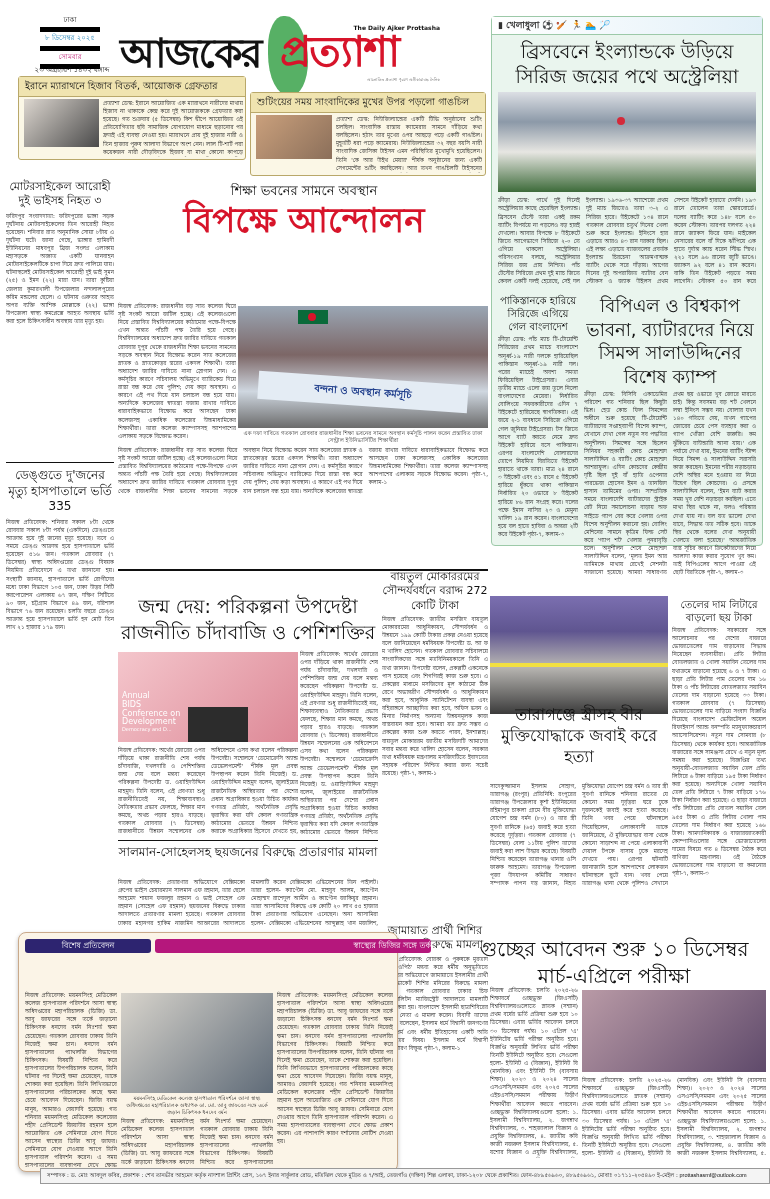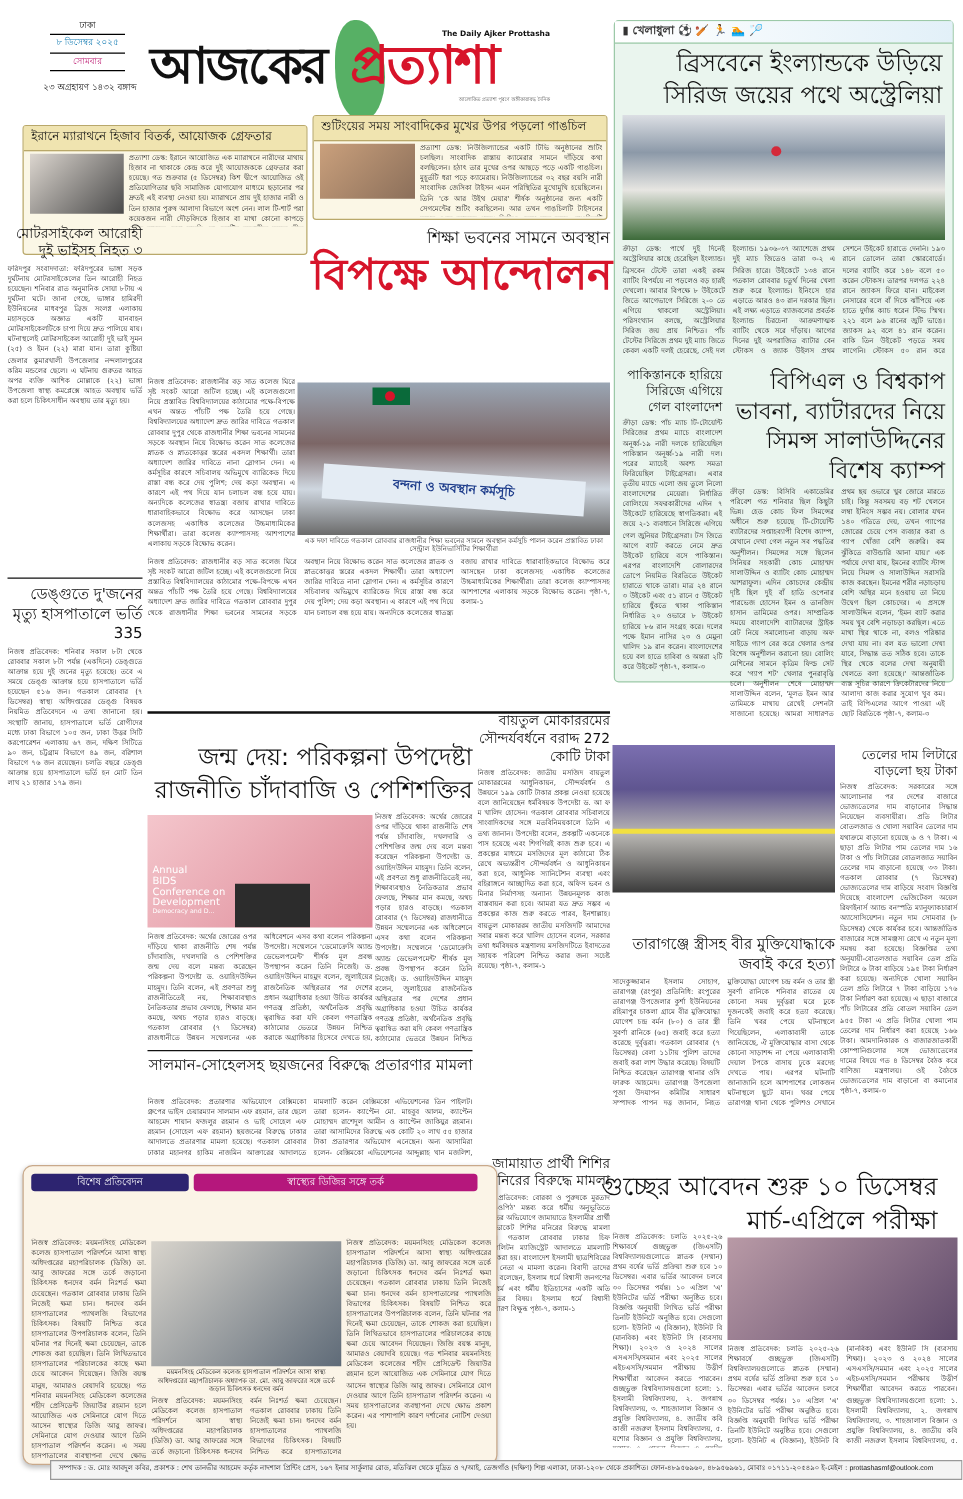--- a/index.html
+++ b/index.html
@@ -1,24 +1,24 @@
 <!DOCTYPE html>
 <html><head>
 <meta charset="utf-8">
 <style>
 *{box-sizing:border-box;margin:0;padding:0}
 body{width:770px;height:1199px;background:#fff;font-family:"DejaVu Sans",sans-serif;color:#111;position:relative;overflow:hidden;font-size:6px;line-height:1.35}
 .abs{position:absolute}
 .txt{text-align:justify;font-size:5.6px;line-height:1.45;color:#222;overflow:hidden}
-.hl{font-family:"DejaVu Sans",sans-serif;text-align:right;color:#111}
+.hl{font-family:"DejaVu Sans",sans-serif;text-align:center;color:#111}
 .photo{background:linear-gradient(135deg,#8a8f96,#4d5560);overflow:hidden}
 .rule{background:#111}
 
 .date-box{left:40px;top:14px;width:60px;text-align:center;font-size:7px}
-.date-box div{border-bottom:1px solid #000000;padding:2px 0}
+.date-box div{border-bottom:5px solid #000000;padding:2px 0}
 .logo{left:120px;top:16px;width:320px;height:66px}
 .logo .blk{position:absolute;left:0;top:10px;font-size:40px;font-weight:bold;letter-spacing:-2px;color:#111}
 .logo .red{position:absolute;left:160px;top:8px;font-size:42px;font-weight:bold;color:#d7142a;letter-spacing:-2px}
 .logo .map{position:absolute;left:148px;top:0;width:40px;height:80px;background:#3aa24a;border-radius:40% 60% 45% 55%;opacity:.85}
 .logo .eng{position:absolute;right:0;top:8px;font-size:6px;font-weight:bold}
 .logo .tag{position:absolute;right:0;bottom:0;font-size:4px;color:#555}
 .teaser{border:1px solid #b9a86a;background:#fbf7e6;border-radius:3px}
 .teaser .bar{background:#f0e4b0;font-size:9.5px;padding:3px 6px;border-bottom:1px solid #b9a86a}
 
 .sports{left:491px;top:16px;width:272px;height:530px;border:1px solid #9cc9a8;background:#eaf5ee;border-radius:4px}
@@ -37,21 +37,21 @@
 <div class="abs" style="left:22px;top:66px;width:100px;font-size:7px;text-align:center">২৩ অগ্রহায়ণ ১৪৩২ বঙ্গাব্দ</div>
 
 <div class="abs logo">
   <div class="map"></div>
   <div class="blk">আজকের</div>
   <div class="red">প্রত্যাশা</div>
   <div class="eng">The Daily Ajker Prottasha</div>
   <div class="tag">আলোকিত প্রত্যাশা পূরণে অঙ্গীকারাবদ্ধ দৈনিক</div>
 </div>
 
-<div class="abs teaser" style="left:18px;top:100px;width:228px;height:104px">
+<div class="abs teaser" style="left:18px;top:76px;width:228px;height:84px">
   <div class="bar">ইরানে ম্যারাথনে হিজাব বিতর্ক, আয়োজক গ্রেফতার</div>
   <div class="photo" style="position:absolute;left:5px;top:22px;width:75px;height:48px;background:linear-gradient(135deg,#dcd6cf,#4a4a4a)"></div>
   <div class="txt" style="position:absolute;left:84px;top:22px;width:140px;height:58px"><span>প্রত্যাশা ডেস্ক: ইরানে আয়োজিত এক ম্যারাথনে নারীদের মাথায় হিজাব না থাকাকে কেন্দ্র করে দুই আয়োজককে গ্রেফতার করা হয়েছে। গত শুক্রবার (৫ ডিসেম্বর) কিশ দ্বীপে আয়োজিত ওই প্রতিযোগিতার ছবি সামাজিক যোগাযোগ মাধ্যমে ছড়ানোর পর দ্রুতই এই ব্যবস্থা নেওয়া হয়। ম্যারাথনে প্রায় দুই হাজার নারী ও তিন হাজার পুরুষ আলাদা বিভাগে অংশ নেন। লাল টি-শার্ট পরা কয়েকজন নারী দৌড়বিদকে হিজাব বা মাথা কোনো কাপড়ে ঢেকে রাখতে দেখা যায়নি, যা দেশটির রক্ষণশীল মহলে তীব্র প্রতিক্রিয়া সৃষ্টি করেছে।</span> </div>
 </div>
 <div class="abs teaser" style="left:250px;top:92px;width:236px;height:84px">
   <div class="bar">শুটিংয়ের সময় সাংবাদিকের মুখের উপর পড়লো গাঙচিল</div>
   <div class="photo" style="position:absolute;left:5px;top:22px;width:76px;height:44px;background:linear-gradient(135deg,#caa07c,#8b6f5a)"></div>
   <div class="txt" style="position:absolute;left:85px;top:22px;width:146px;height:58px"><span>প্রত্যাশা ডেস্ক: নিউজিল্যান্ডের একটি টিভি অনুষ্ঠানের শুটিং চলছিল। সাংবাদিক রাস্তায় ক্যামেরার সামনে দাঁড়িয়ে কথা বলছিলেন। হঠাৎ তার মুখের ওপর আছড়ে পড়ে একটি গাঙচিল। মুহূর্তটি ধরা পড়ে ক্যামেরায়। নিউজিল্যান্ডের ৩২ বছর বয়সি নারী সাংবাদিক জেসিকা টাইসন এমন পরিস্থিতির মুখোমুখি হয়েছিলেন। তিনি 'কে আর উইথ মেয়ার' শীর্ষক অনুষ্ঠানের জন্য একটি সেগমেন্টের শুটিং করছিলেন। আর তখন গাঙচিলটি টাইসনের মুখের ওপর আছড়ে পড়ে। ভিডিও দেখে মনে হচ্ছে, গাঙচিলটি প্রচণ্ড বাতাসে ধাক্কা খেয়ে নিয়ন্ত্রণ হারিয়ে ফেলেছিল।</span> </div>
 </div>
 
@@ -125,39 +125,39 @@
   <div class="txt" style="height:280px;margin-top:2px"><span>নিজস্ব প্রতিবেদক: জাতীয় মসজিদ বায়তুল মোকাররমের আধুনিকায়ন, সৌন্দর্যবর্ধন ও উন্নয়নে ১৯৯ কোটি টাকার প্রকল্প নেওয়া হয়েছে বলে জানিয়েছেন ধর্মবিষয়ক উপদেষ্টা ড. আ ফ ম খালিদ হোসেন। গতকাল রোববার সচিবালয়ে সাংবাদিকদের সঙ্গে মতবিনিময়কালে তিনি এ তথ্য জানান। উপদেষ্টা বলেন, প্রকল্পটি একনেকে পাস হয়েছে এবং শিগগিরই কাজ শুরু হবে। এ প্রকল্পের মাধ্যমে মসজিদের মূল কাঠামো ঠিক রেখে অভ্যন্তরীণ সৌন্দর্যবর্ধন ও আধুনিকায়ন করা হবে, আধুনিক স্যানিটেশন ব্যবস্থা এবং বহিরাঙ্গনে আচ্ছাদিত করা হবে, অফিস ভবন ও মিনার নির্মাণসহ অন্যান্য উন্নয়নমূলক কাজ বাস্তবায়ন করা হবে। আমরা যত দ্রুত সম্ভব এ প্রকল্পের কাজ শুরু করতে পারব, ইনশাল্লাহ। বায়তুল মোকাররম জাতীয় মসজিদটি আমাদের সবার মন্তব্য করে খালিদ হোসেন বলেন, সরকার তথা ধর্মবিষয়ক মন্ত্রণালয় মসজিদটিতে ইবাদতের সহায়ক পরিবেশ নিশ্চিত করার জন্য সচেষ্ট রয়েছে।</span> <span>পৃষ্ঠা-৭, কলাম-১</span></div>
 </div>
 <div class="abs" style="left:382px;top:924px;width:106px">
   <div class="hl" style="font-size:11px;line-height:1.3">জামায়াত প্রার্থী শিশির মনিরের বিরুদ্ধে মামলা</div>
   <div class="txt" style="height:200px;margin-top:2px"><span>নিজস্ব প্রতিবেদক: বোরকা ও পুরুষকে মুরতাদ 'এপিঠ-ওপিঠ' মন্তব্য করে ধর্মীয় অনুভূতিতে আঘাতের অভিযোগে জামায়াতে ইসলামীর প্রার্থী অ্যাডভোকেট শিশির মনিরের বিরুদ্ধে মামলা হয়েছে। গতকাল রোববার ঢাকার চিফ মেট্রোপলিটন ম্যাজিস্ট্রেট আদালতে মামলাটি দায়ের করা হয়। বাংলাদেশ ইসলামী ছাত্রশিবিরের সাবেক নেতা এ মামলা করেন। বিবাদী তাদের বক্তব্যে বলেছেন, ইসলাম ধর্মে বিশ্বাসী জনগণের কাছে ধর্ম এবং ধর্মীয় ইতিহাসের একটি অতি স্পর্শকাতর বিষয়। ইসলাম ধর্মে বিশ্বাসী জনসাধারণ বিক্ষুব্ধ</span> <span>পৃষ্ঠা-৭, কলাম-১</span></div>
 </div>
 
 <div class="abs photo" style="left:490px;top:596px;width:178px;height:118px;background:linear-gradient(180deg,#7b6fb0 0%,#5f5590 30%,#b9b7b3 60%,#3b3b3b 100%)">
   <div style="position:absolute;left:0;top:67px;width:178px;height:4px;background:#f2e040"></div>
 </div>
-<div class="abs hl" style="left:490px;top:748px;width:178px;font-size:12px;line-height:1.3">তারাগঞ্জে স্ত্রীসহ বীর মুক্তিযোদ্ধাকে জবাই করে হত্যা</div>
+<div class="abs hl" style="left:490px;top:705px;width:178px;font-size:16px;line-height:1.3">তারাগঞ্জে স্ত্রীসহ বীর মুক্তিযোদ্ধাকে জবাই করে হত্যা</div>
 <div class="abs txt" style="left:490px;top:782px;width:178px;height:108px;column-count:2;column-gap:6px"><span>সাদেকুজ্জামান ইসলাম সোহাগ, তারাগঞ্জ (রংপুর) প্রতিনিধি: রংপুরের তারাগঞ্জ উপজেলার কুর্শা ইউনিয়নের রহিমাপুর চাকলা গ্রামে বীর মুক্তিযোদ্ধা যোগেশ চন্দ্র বর্মন (৮০) ও তার স্ত্রী সুবর্ণা রানিকে (৬৫) জবাই করে হত্যা করেছে দুর্বৃত্তরা। গতকাল রোববার (৭ ডিসেম্বর) বেলা ১১টায় পুলিশ তাদের জবাই করা লাশ উদ্ধার করেছে। বিষয়টি নিশ্চিত করেছেন তারাগঞ্জ থানার ওসি ফারুক আহমেদ। তারাগঞ্জ উপজেলা পূজা উদযাপন কমিটির সাধারণ সম্পাদক পাপন দত্ত জানান, নিহত মুক্তিযোদ্ধা যোগেশ চন্দ্র বর্মন ও তার স্ত্রী সুবর্ণা রানিকে শনিবার রাতের যে কোনো সময় দুর্বৃত্তরা ঘরে ঢুকে দুজনকেই জবাই করে হত্যা করেছে। তিনি খবর পেয়ে ঘটনাস্থলে গিয়েছিলেন, এলাকাবাসী তাকে জানিয়েছে, ঐ মুক্তিযোদ্ধার বাসা থেকে কোনো সাড়াশব্দ না পেয়ে এলাকাবাসী দেয়াল টপকে বাসায় ঢুকে মরদেহ দেখতে পায়। এরপর ঘটনাটি জানাজানি হলে আশপাশের লোকজন ঘটনাস্থলে ছুটে যান। খবর পেয়ে তারাগঞ্জ থানা থেকে পুলিশও সেখানে যান। তিনি জানান, নিহত মুক্তিযোদ্ধা যোগেশ চন্দ্র বর্মন কুর্শার চাকলা প্রাথমিক বিদ্যালয়ের সাবেক প্রধান শিক্ষক ছিলেন। তিনি এই বিদ্যালয়ের প্রতিষ্ঠাতাও ছিলেন। কিন্তু কারা এবং কী কারণে তাদের</span> </div>
 
 <div class="abs" style="left:672px;top:598px;width:94px">
   <div class="hl" style="font-size:10px;line-height:1.3">তেলের দাম লিটারে বাড়লো ছয় টাকা</div>
   <div class="txt" style="height:270px;margin-top:2px"><span>নিজস্ব প্রতিবেদক: সরকারের সঙ্গে আলোচনার পর দেশের বাজারে ভোজ্যতেলের দাম বাড়ানোর সিদ্ধান্ত নিয়েছেন ব্যবসায়ীরা। প্রতি লিটার বোতলজাত ও খোলা সয়াবিন তেলের দাম যথাক্রমে বাড়ানো হয়েছে ৬ ও ৭ টাকা। এ ছাড়া প্রতি লিটার পাম তেলের দাম ১৬ টাকা ও পাঁচ লিটারের বোতলজাত সয়াবিন তেলের দাম বাড়ানো হয়েছে ৩৩ টাকা। গতকাল রোববার (৭ ডিসেম্বর) ভোজ্যতেলের দাম বাড়িয়ে সংবাদ বিজ্ঞপ্তি দিয়েছে বাংলাদেশ ভেজিটেবল অয়েল রিফাইনার্স অ্যান্ড বনস্পতি ম্যানুফ্যাকচারার্স অ্যাসোসিয়েশন। নতুন দাম সোমবার (৮ ডিসেম্বর) থেকে কার্যকর হবে। আন্তর্জাতিক বাজারের সঙ্গে সামঞ্জস্য রেখে এ নতুন মূল্য সমন্বয় করা হয়েছে। বিজ্ঞপ্তির তথ্য অনুযায়ী-বোতলজাত সয়াবিন তেল প্রতি লিটারে ৬ টাকা বাড়িয়ে ১৯৫ টাকা নির্ধারণ করা হয়েছে। অন্যদিকে খোলা সয়াবিন তেল প্রতি লিটারে ৭ টাকা বাড়িয়ে ১৭৬ টাকা নির্ধারণ করা হয়েছে। এ ছাড়া বাজারে পাঁচ লিটারের প্রতি বোতল সয়াবিন তেল ৯৫৫ টাকা এ প্রতি লিটার খোলা পাম তেলের দাম নির্ধারণ করা হয়েছে ১৬৬ টাকা। আমদানিকারক ও বাজারজাতকারী কোম্পানিগুলোর সঙ্গে ভোজ্যতেলের দামের বিষয়ে গত ৪ ডিসেম্বর বৈঠক করে বাণিজ্য মন্ত্রণালয়। ওই বৈঠকে ভোজ্যতেলের দাম বাড়ানো বা কমানোর</span> <span>পৃষ্ঠা-৭, কলাম-৩</span></div>
 </div>
 
 <div class="abs hl" style="left:478px;top:936px;width:272px;font-size:20px;line-height:1.35">
   <div>গুচ্ছের আবেদন শুরু ১০ ডিসেম্বর</div>
   <div>মার্চ-এপ্রিলে পরীক্ষা</div>
 </div>
 <div class="abs txt" style="left:490px;top:986px;width:88px;height:172px">নিজস্ব প্রতিবেদক: চলতি ২০২৫-২৬ শিক্ষাবর্ষে গুচ্ছভুক্ত (জিএসটি) বিশ্ববিদ্যালয়গুলোতে স্নাতক (সম্মান) প্রথম বর্ষের ভর্তি প্রক্রিয়া শুরু হবে ১০ ডিসেম্বর। এবার ভর্তির আবেদন চলবে ৩০ ডিসেম্বর পর্যন্ত। ১০ এপ্রিল 'এ' ইউনিটের ভর্তি পরীক্ষা অনুষ্ঠিত হবে। বিজ্ঞপ্তি অনুযায়ী লিখিত ভর্তি পরীক্ষা তিনটি ইউনিটে অনুষ্ঠিত হবে। সেগুলো হলো- ইউনিট এ (বিজ্ঞান), ইউনিট বি (মানবিক) এবং ইউনিট সি (ব্যবসায় শিক্ষা)। ২০২৩ ও ২০২৪ সালের এসএসসি/সমমান এবং ২০২৫ সালের এইচএসসি/সমমান পরীক্ষায় উত্তীর্ণ শিক্ষার্থীরা আবেদন করতে পারবেন। গুচ্ছভুক্ত বিশ্ববিদ্যালয়গুলো হলো: ১. ইসলামী বিশ্ববিদ্যালয়, ২. জগন্নাথ বিশ্ববিদ্যালয়, ৩. শাহজালাল বিজ্ঞান ও প্রযুক্তি বিশ্ববিদ্যালয়, ৪. জাতীয় কবি কাজী নজরুল ইসলাম বিশ্ববিদ্যালয়, ৫. যশোর বিজ্ঞান ও প্রযুক্তি বিশ্ববিদ্যালয়, যশোর; ৭. পাবনা বিজ্ঞান ও প্রযুক্তি বিশ্ববিদ্যালয়, পাবনা;</div>
 <div class="abs photo" style="left:582px;top:990px;width:184px;height:82px;background:linear-gradient(135deg,#b99aa6,#5f4a6b)"></div>
 <div class="abs txt" style="left:582px;top:1076px;width:184px;height:82px;column-count:2;column-gap:6px"><span>নিজস্ব প্রতিবেদক: চলতি ২০২৫-২৬ শিক্ষাবর্ষে গুচ্ছভুক্ত (জিএসটি) বিশ্ববিদ্যালয়গুলোতে স্নাতক (সম্মান) প্রথম বর্ষের ভর্তি প্রক্রিয়া শুরু হবে ১০ ডিসেম্বর। এবার ভর্তির আবেদন চলবে ৩০ ডিসেম্বর পর্যন্ত। ১০ এপ্রিল 'এ' ইউনিটের ভর্তি পরীক্ষা অনুষ্ঠিত হবে। বিজ্ঞপ্তি অনুযায়ী লিখিত ভর্তি পরীক্ষা তিনটি ইউনিটে অনুষ্ঠিত হবে। সেগুলো হলো- ইউনিট এ (বিজ্ঞান), ইউনিট বি (মানবিক) এবং ইউনিট সি (ব্যবসায় শিক্ষা)। ২০২৩ ও ২০২৪ সালের এসএসসি/সমমান এবং ২০২৫ সালের এইচএসসি/সমমান পরীক্ষায় উত্তীর্ণ শিক্ষার্থীরা আবেদন করতে পারবেন। গুচ্ছভুক্ত বিশ্ববিদ্যালয়গুলো হলো: ১. ইসলামী বিশ্ববিদ্যালয়, ২. জগন্নাথ বিশ্ববিদ্যালয়, ৩. শাহজালাল বিজ্ঞান ও প্রযুক্তি বিশ্ববিদ্যালয়, ৪. জাতীয় কবি কাজী নজরুল ইসলাম বিশ্ববিদ্যালয়, ৫. যশোর বিজ্ঞান ও প্রযুক্তি বিশ্ববিদ্যালয়, যশোর; ৭. পাবনা বিজ্ঞান ও প্রযুক্তি বিশ্ববিদ্যালয়, পাবনা;</span>  </div>
 
 <div class="abs special">
   <div style="position:absolute;left:6px;top:6px;width:126px;height:14px;background:#2d2470;color:#fff;font-size:8px;text-align:center;line-height:14px;border-radius:3px">বিশেষ প্রতিবেদন</div>
-  <div style="position:absolute;left:136px;top:6px;width:227px;height:14px;background:#b5177c;color:#fff;font-size:8px;text-align:center;line-height:14px;border-radius:3px">স্বাস্থ্যের ডিজির সঙ্গে তর্ক</div>
+  <div style="position:absolute;left:136px;top:6px;width:276px;height:14px;background:#b5177c;color:#fff;font-size:8px;text-align:right;line-height:14px;border-radius:3px">স্বাস্থ্যের ডিজির সঙ্গে তর্ক</div>
   <div class="txt" style="position:absolute;left:6px;top:58px;width:92px;height:176px">নিজস্ব প্রতিবেদক: ময়মনসিংহ মেডিকেল কলেজ হাসপাতাল পরিদর্শনে আসা স্বাস্থ্য অধিদপ্তরের মহাপরিচালক (ডিজি) ডা. আবু জাফরের সঙ্গে তর্কে জড়ানো চিকিৎসক ধনদেব বর্মন নিঃশর্ত ক্ষমা চেয়েছেন। গতকাল রোববার ঢাকায় তিনি নিজেই ক্ষমা চান। ধনদেব বর্মন হাসপাতালের প্যাথলজি বিভাগের চিকিৎসক। বিষয়টি নিশ্চিত করে হাসপাতালের উপপরিচালক বলেন, তিনি ঘটনার পর দিনেই ক্ষমা চেয়েছেন, তাকে শোকজ করা হয়েছিল। তিনি লিখিতভাবে হাসপাতালের পরিচালকের কাছে ক্ষমা চেয়ে আবেদন দিয়েছেন। জিজি বয়স্ক মানুষ, আমারও বেয়াদবি হয়েছে। গত শনিবার ময়মনসিংহ মেডিকেল কলেজের শহীদ প্রেসিডেন্ট জিয়াউর রহমান হলে আয়োজিত এক সেমিনারে যোগ দিতে আসেন স্বাস্থ্যের ডিজি আবু জাফর। সেমিনারে যোগ দেওয়ার আগে তিনি হাসপাতাল পরিদর্শন করেন। এ সময় হাসপাতালের ব্যবস্থাপনা দেখে ক্ষোভ প্রকাশ করেন। এর পাশাপাশি কারণ দর্শানোর নোটিশ দেওয়া হয়।</div>
   <div class="photo" style="position:absolute;left:102px;top:60px;width:152px;height:100px;background:linear-gradient(135deg,#d8d4cc,#5f6b78)"></div>
   <div style="position:absolute;left:102px;top:162px;width:152px;font-size:5.2px;text-align:center">ময়মনসিংহ মেডিকেল কলেজ হাসপাতাল পরিদর্শনে আসা স্বাস্থ্য অধিদপ্তরের মহাপরিচালক অধ্যাপক ডা. মো. আবু জাফরের সঙ্গে তর্কে জড়ান চিকিৎসক ধনদেব বর্মন</div>
   <div class="txt" style="position:absolute;left:258px;top:58px;width:116px;height:176px">নিজস্ব প্রতিবেদক: ময়মনসিংহ মেডিকেল কলেজ হাসপাতাল পরিদর্শনে আসা স্বাস্থ্য অধিদপ্তরের মহাপরিচালক (ডিজি) ডা. আবু জাফরের সঙ্গে তর্কে জড়ানো চিকিৎসক ধনদেব বর্মন নিঃশর্ত ক্ষমা চেয়েছেন। গতকাল রোববার ঢাকায় তিনি নিজেই ক্ষমা চান। ধনদেব বর্মন হাসপাতালের প্যাথলজি বিভাগের চিকিৎসক। বিষয়টি নিশ্চিত করে হাসপাতালের উপপরিচালক বলেন, তিনি ঘটনার পর দিনেই ক্ষমা চেয়েছেন, তাকে শোকজ করা হয়েছিল। তিনি লিখিতভাবে হাসপাতালের পরিচালকের কাছে ক্ষমা চেয়ে আবেদন দিয়েছেন। জিজি বয়স্ক মানুষ, আমারও বেয়াদবি হয়েছে। গত শনিবার ময়মনসিংহ মেডিকেল কলেজের শহীদ প্রেসিডেন্ট জিয়াউর রহমান হলে আয়োজিত এক সেমিনারে যোগ দিতে আসেন স্বাস্থ্যের ডিজি আবু জাফর। সেমিনারে যোগ দেওয়ার আগে তিনি হাসপাতাল পরিদর্শন করেন। এ সময় হাসপাতালের ব্যবস্থাপনা দেখে ক্ষোভ প্রকাশ করেন। এর পাশাপাশি কারণ দর্শানোর নোটিশ দেওয়া হয়।</div>
   <div class="txt" style="position:absolute;left:102px;top:184px;width:152px;height:50px;column-count:2;column-gap:6px"><span>নিজস্ব প্রতিবেদক: ময়মনসিংহ মেডিকেল কলেজ হাসপাতাল পরিদর্শনে আসা স্বাস্থ্য অধিদপ্তরের মহাপরিচালক (ডিজি) ডা. আবু জাফরের সঙ্গে তর্কে জড়ানো চিকিৎসক ধনদেব বর্মন নিঃশর্ত ক্ষমা চেয়েছেন। গতকাল রোববার ঢাকায় তিনি নিজেই ক্ষমা চান। ধনদেব বর্মন হাসপাতালের প্যাথলজি বিভাগের চিকিৎসক। বিষয়টি নিশ্চিত করে হাসপাতালের উপপরিচালক বলেন, তিনি ঘটনার পর দিনেই ক্ষমা চেয়েছেন, তাকে শোকজ করা হয়েছিল। তিনি লিখিতভাবে হাসপাতালের পরিচালকের কাছে ক্ষমা চেয়ে আবেদন দিয়েছেন। জিজি বয়স্ক মানুষ, আমারও বেয়াদবি হয়েছে। গত শনিবার ময়মনসিংহ মেডিকেল কলেজের শহীদ প্রেসিডেন্ট জিয়াউর রহমান হলে আয়োজিত এক সেমিনারে যোগ দিতে আসেন স্বাস্থ্যের ডিজি আবু জাফর। সেমিনারে যোগ দেওয়ার আগে তিনি হাসপাতাল পরিদর্শন করেন। এ সময় হাসপাতালের ব্যবস্থাপনা দেখে ক্ষোভ প্রকাশ করেন। এর পাশাপাশি কারণ দর্শানোর নোটিশ দেওয়া হয়।</span> </div>
 </div>
 
 <div class="abs footer">
   <span>সম্পাদক : ড. মোঃ আবদুল কবির, প্রকাশক : শেখ তানভীর আহমেদ কর্তৃক নাদশাল প্রিন্টিং প্রেস, ১৬৭ ইনার সার্কুলার রোড, মতিঝিল থেকে মুদ্রিত ও ৭/আই, তেজগাঁও (দক্ষিণ) শিল্প এলাকা, ঢাকা-১২০৮ থেকে প্রকাশিত। ফোন-৪৮৯৫৬৯৬০, ৪৮৯৫৬৯৬১, মোবাঃ ০১৭১১-২০৫৪৯০</span>
   <span>ই-মেইল :</span>

